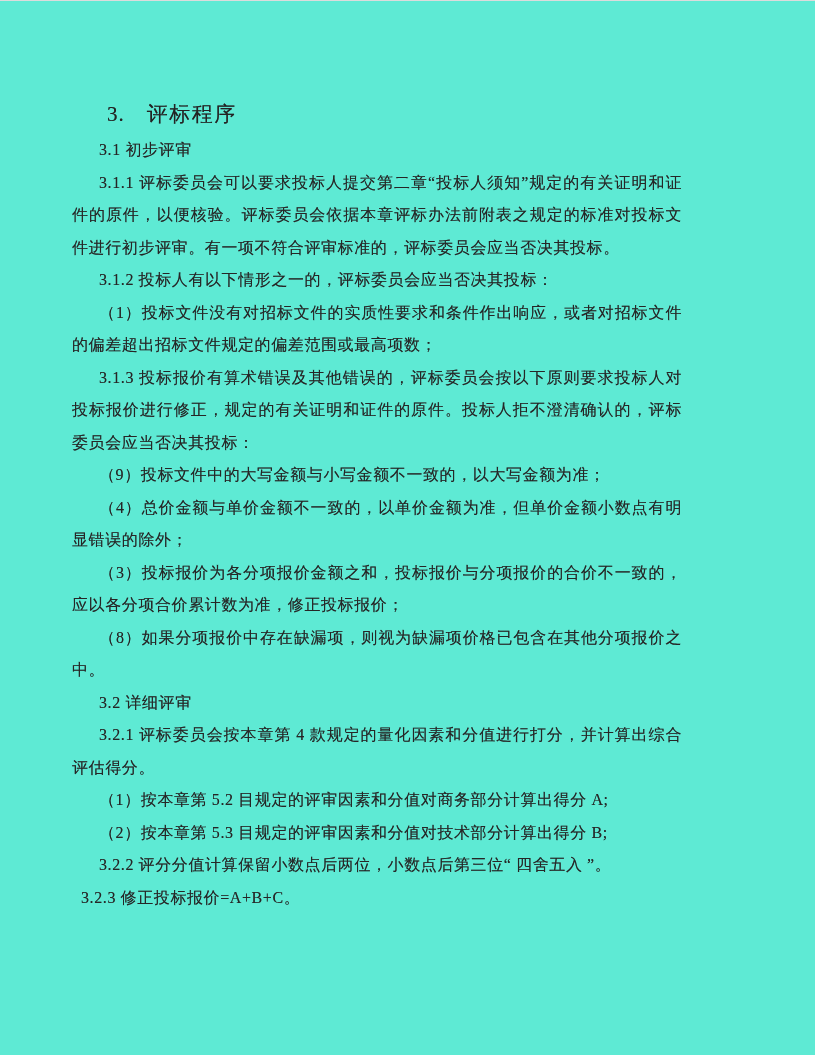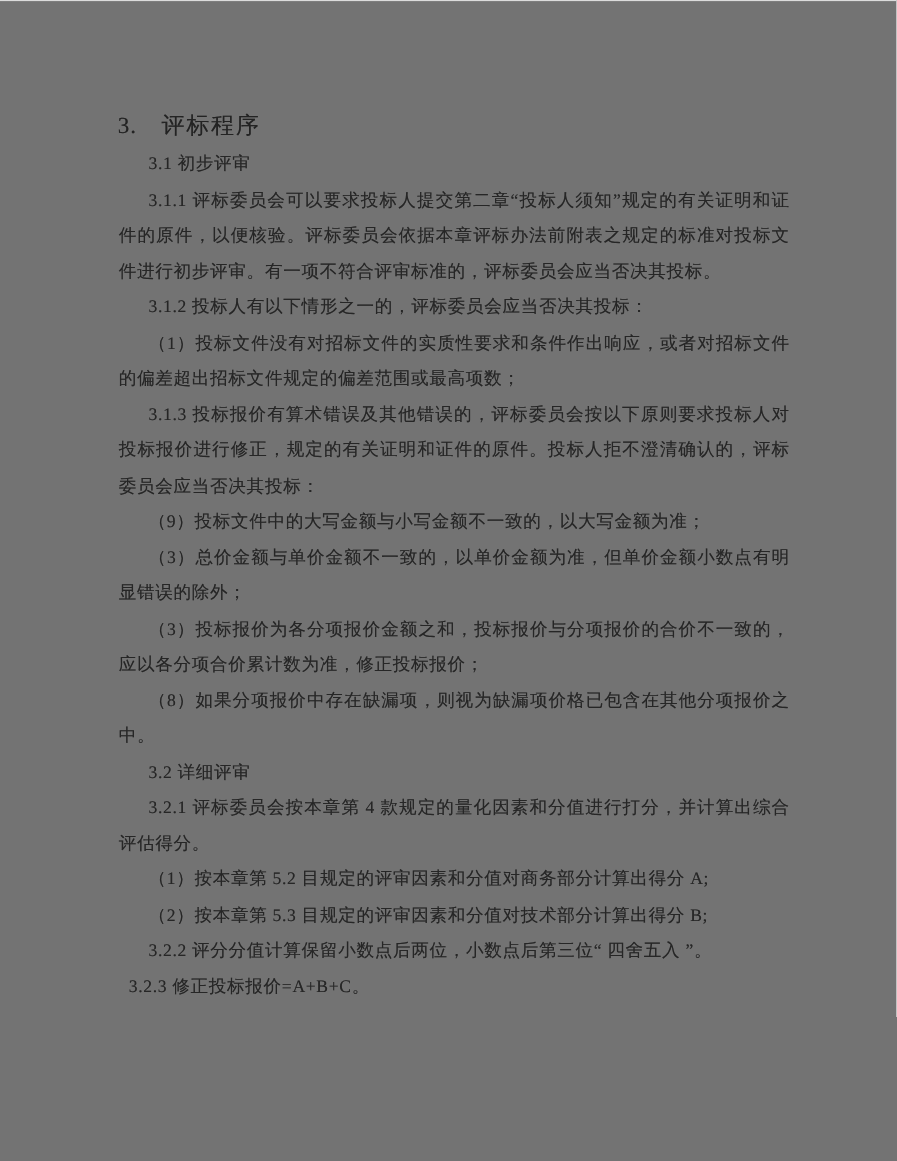--- a/index.html
+++ b/index.html
@@ -10,21 +10,21 @@
   body {
     width: 815px;
     height: 1055px;
     position: relative;
     font-family: "Liberation Serif", "DejaVu Serif", serif;
     overflow: hidden;
   }
   .page {
     position: absolute;
     inset: 0;
-    background: #737373;
+    background: #5eead4;
     color: #262626;
   }
   .top-edge {
     position: absolute;
     top: 0;
     left: 0;
     width: 100%;
     height: 1px;
     background: #dcdcdc;
   }
@@ -37,21 +37,21 @@
     text-shadow: 0 0 0.5px rgba(40,40,40,0.55);
   }
   .h-num {
     margin-right: 22px;
     letter-spacing: 1px;
   }
   .h-title {
     letter-spacing: 1.5px;
   }
   .doc-body {
-    margin-left: 108px;
+    margin-left: 72px;
     width: 610px;
     font-size: 16px;
     line-height: 32.5px;
     letter-spacing: 0.6px;
     text-align: justify;
     text-align-last: left;
     word-break: break-all;
     color: #262626;
     text-shadow: 0 0 0.5px rgba(40,40,40,0.5);
   }
@@ -72,21 +72,21 @@
 
   <h1 class="heading"><span class="h-num">3.</span><span class="h-title">评标程序</span></h1>
 
   <div class="doc-body">
     <p>3.1 初步评审</p>
     <p>3.1.1 评标委员会可以要求投标人提交第二章“投标人须知”规定的有关证明和证件的原件，以便核验。评标委员会依据本章评标办法前附表之规定的标准对投标文件进行初步评审。有一项不符合评审标准的，评标委员会应当否决其投标。</p>
     <p>3.1.2 投标人有以下情形之一的，评标委员会应当否决其投标：</p>
     <p>（1）投标文件没有对招标文件的实质性要求和条件作出响应，或者对招标文件的偏差超出招标文件规定的偏差范围或最高项数；</p>
     <p>3.1.3 投标报价有算术错误及其他错误的，评标委员会按以下原则要求投标人对投标报价进行修正，规定的有关证明和证件的原件。投标人拒不澄清确认的，评标委员会应当否决其投标：</p>
     <p>（9）投标文件中的大写金额与小写金额不一致的，以大写金额为准；</p>
-    <p>（3）总价金额与单价金额不一致的，以单价金额为准，但单价金额小数点有明显错误的除外；</p>
+    <p>（4）总价金额与单价金额不一致的，以单价金额为准，但单价金额小数点有明显错误的除外；</p>
     <p>（3）投标报价为各分项报价金额之和，投标报价与分项报价的合价不一致的，应以各分项合价累计数为准，修正投标报价；</p>
     <p>（8）如果分项报价中存在缺漏项，则视为缺漏项价格已包含在其他分项报价之中。</p>
     <p>3.2 详细评审</p>
     <p>3.2.1 评标委员会按本章第 4 款规定的量化因素和分值进行打分，并计算出综合评估得分。</p>
     <p>（1）按本章第 5.2 目规定的评审因素和分值对商务部分计算出得分 A;</p>
     <p>（2）按本章第 5.3 目规定的评审因素和分值对技术部分计算出得分 B;</p>
     <p>3.2.2 评分分值计算保留小数点后两位，小数点后第三位“ 四舍五入 ”。</p>
     <p class="indent-small">3.2.3 修正投标报价=A+B+C。</p>
   </div>
 </div>

